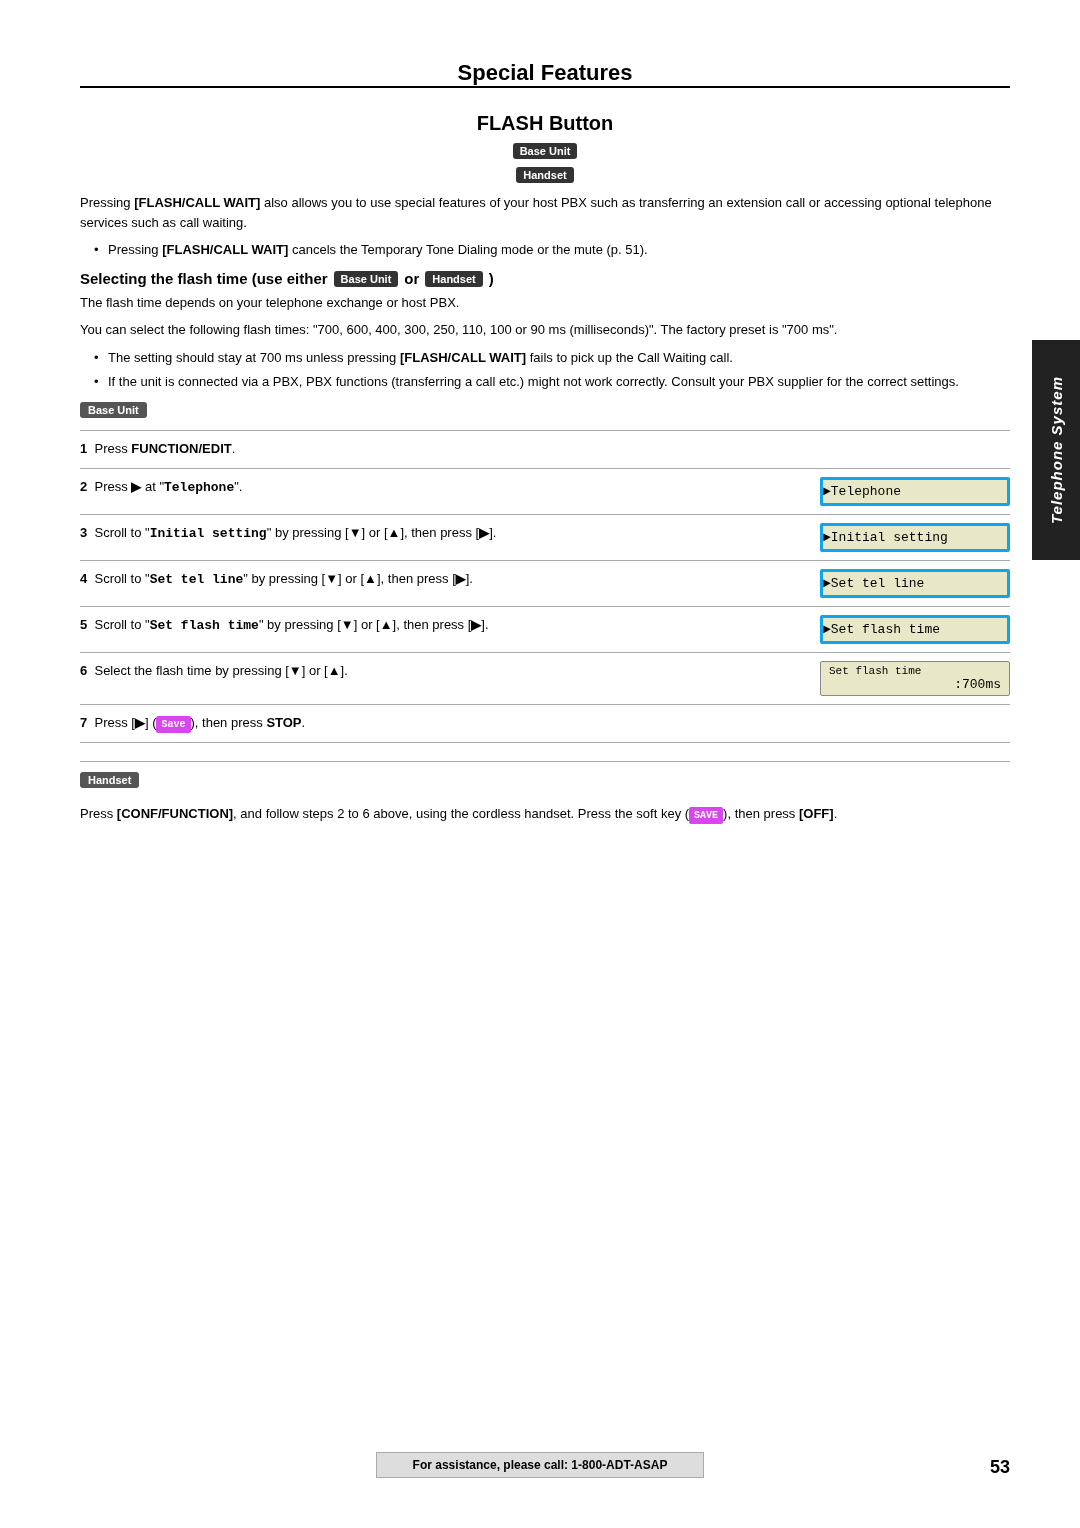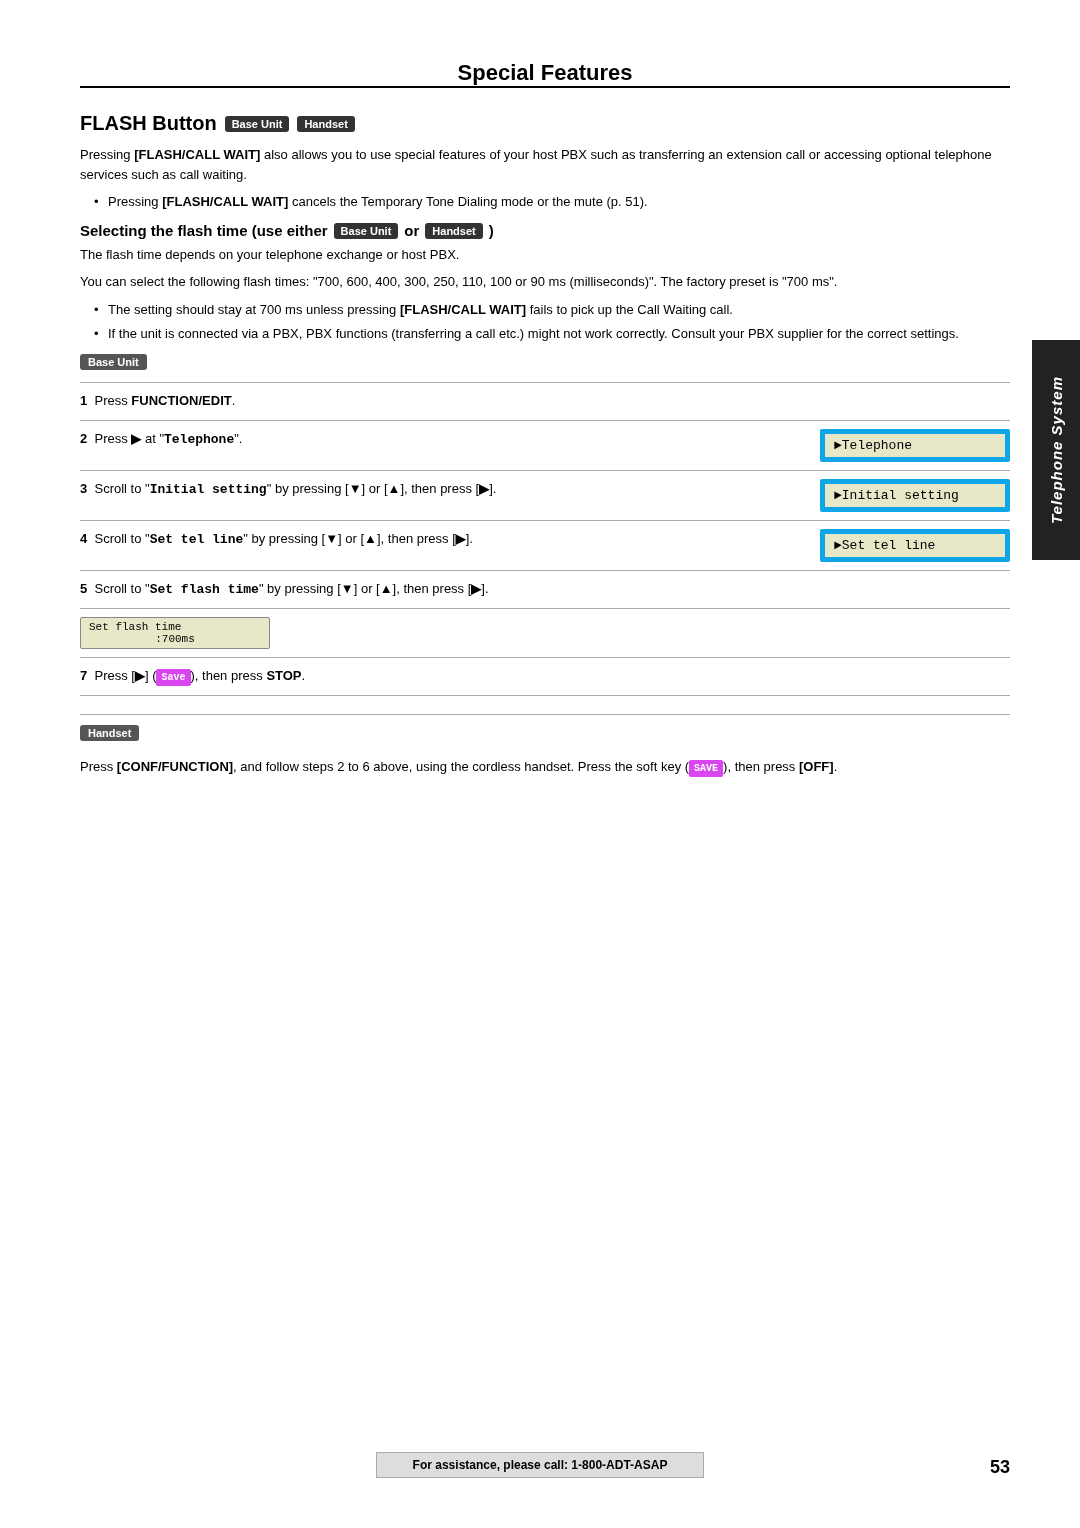--- a/index.html
+++ b/index.html
@@ -53,20 +53,21 @@
     }
 
     
     .section-heading {
       font-size: 20px;
       font-weight: bold;
       margin-bottom: 10px;
       display: flex;
       align-items: center;
       gap: 8px;
+      flex-direction: column;
     }
 
     .badge {
       display: inline-block;
       background: #333;
       color: #fff;
       font-size: 11px;
       font-weight: bold;
       padding: 2px 7px;
       border-radius: 3px;
@@ -142,25 +143,25 @@
       font-size: 11px;
       font-weight: bold;
       padding: 2px 8px;
       border-radius: 3px;
       margin-bottom: 8px;
     }
 
     
     .lcd-box {
       background: #e8e8c8;
-      border: 5px solid #0ea5e9;
+      border: 3px solid #0ea5e9;
       border-radius: 2px;
       font-family: 'Courier New', monospace;
       font-size: 13px;
-      padding: 4px 9px;
+      padding: 4px 0;
       min-width: 160px;
       display: flex;
       align-items: center;
       gap: 2px;
     }
 
     .lcd-box-small {
       background: #e8e8c8;
       border: 1px solid #888;
       border-radius: 2px;
@@ -168,22 +169,22 @@
       font-size: 11px;
       padding: 3px 8px;
       min-width: 160px;
     }
 
     .lcd-box-small .line1 {
       font-size: 11px;
     }
 
     .lcd-box-small .line2 {
-      text-align: center;
-      font-size: 11px;
+      text-align: right;
+      font-size: 13px;
     }
 
     code, .mono {
       font-family: 'Courier New', monospace;
       font-weight: bold;
     }
 
     
     .handset-section {
       margin-top: 18px;
@@ -348,23 +349,31 @@
         <div class="lcd-box">
           <span>►Set tel line</span>
         </div>
       </div>
     </div>
 
     <div class="step-pair-row">
       <div class="step-pair-left">
         <strong>5</strong>&nbsp; Scroll to "<code>Set flash time</code>" by pressing [<strong>▼</strong>] or [<strong>▲</strong>], then press [<strong>▶</strong>].
       </div>
-    </div>
-
-    <div class="step-pair-row">
+      <div class="step-pair-right">
+        <div class="lcd-box">
+          <span>►Set flash time</span>
+        </div>
+      </div>
+    </div>
+
+    <div class="step-pair-row">
+      <div class="step-pair-left">
+        <strong>6</strong>&nbsp; Select the flash time by pressing [<strong>▼</strong>] or [<strong>▲</strong>].
+      </div>
       <div class="step-pair-right">
         <div class="lcd-box-small">
           <div class="line1">Set flash time</div>
           <div class="line2">:700ms</div>
         </div>
       </div>
     </div>
 
     <div class="step-pair-row">
       <div class="step-pair-left">

